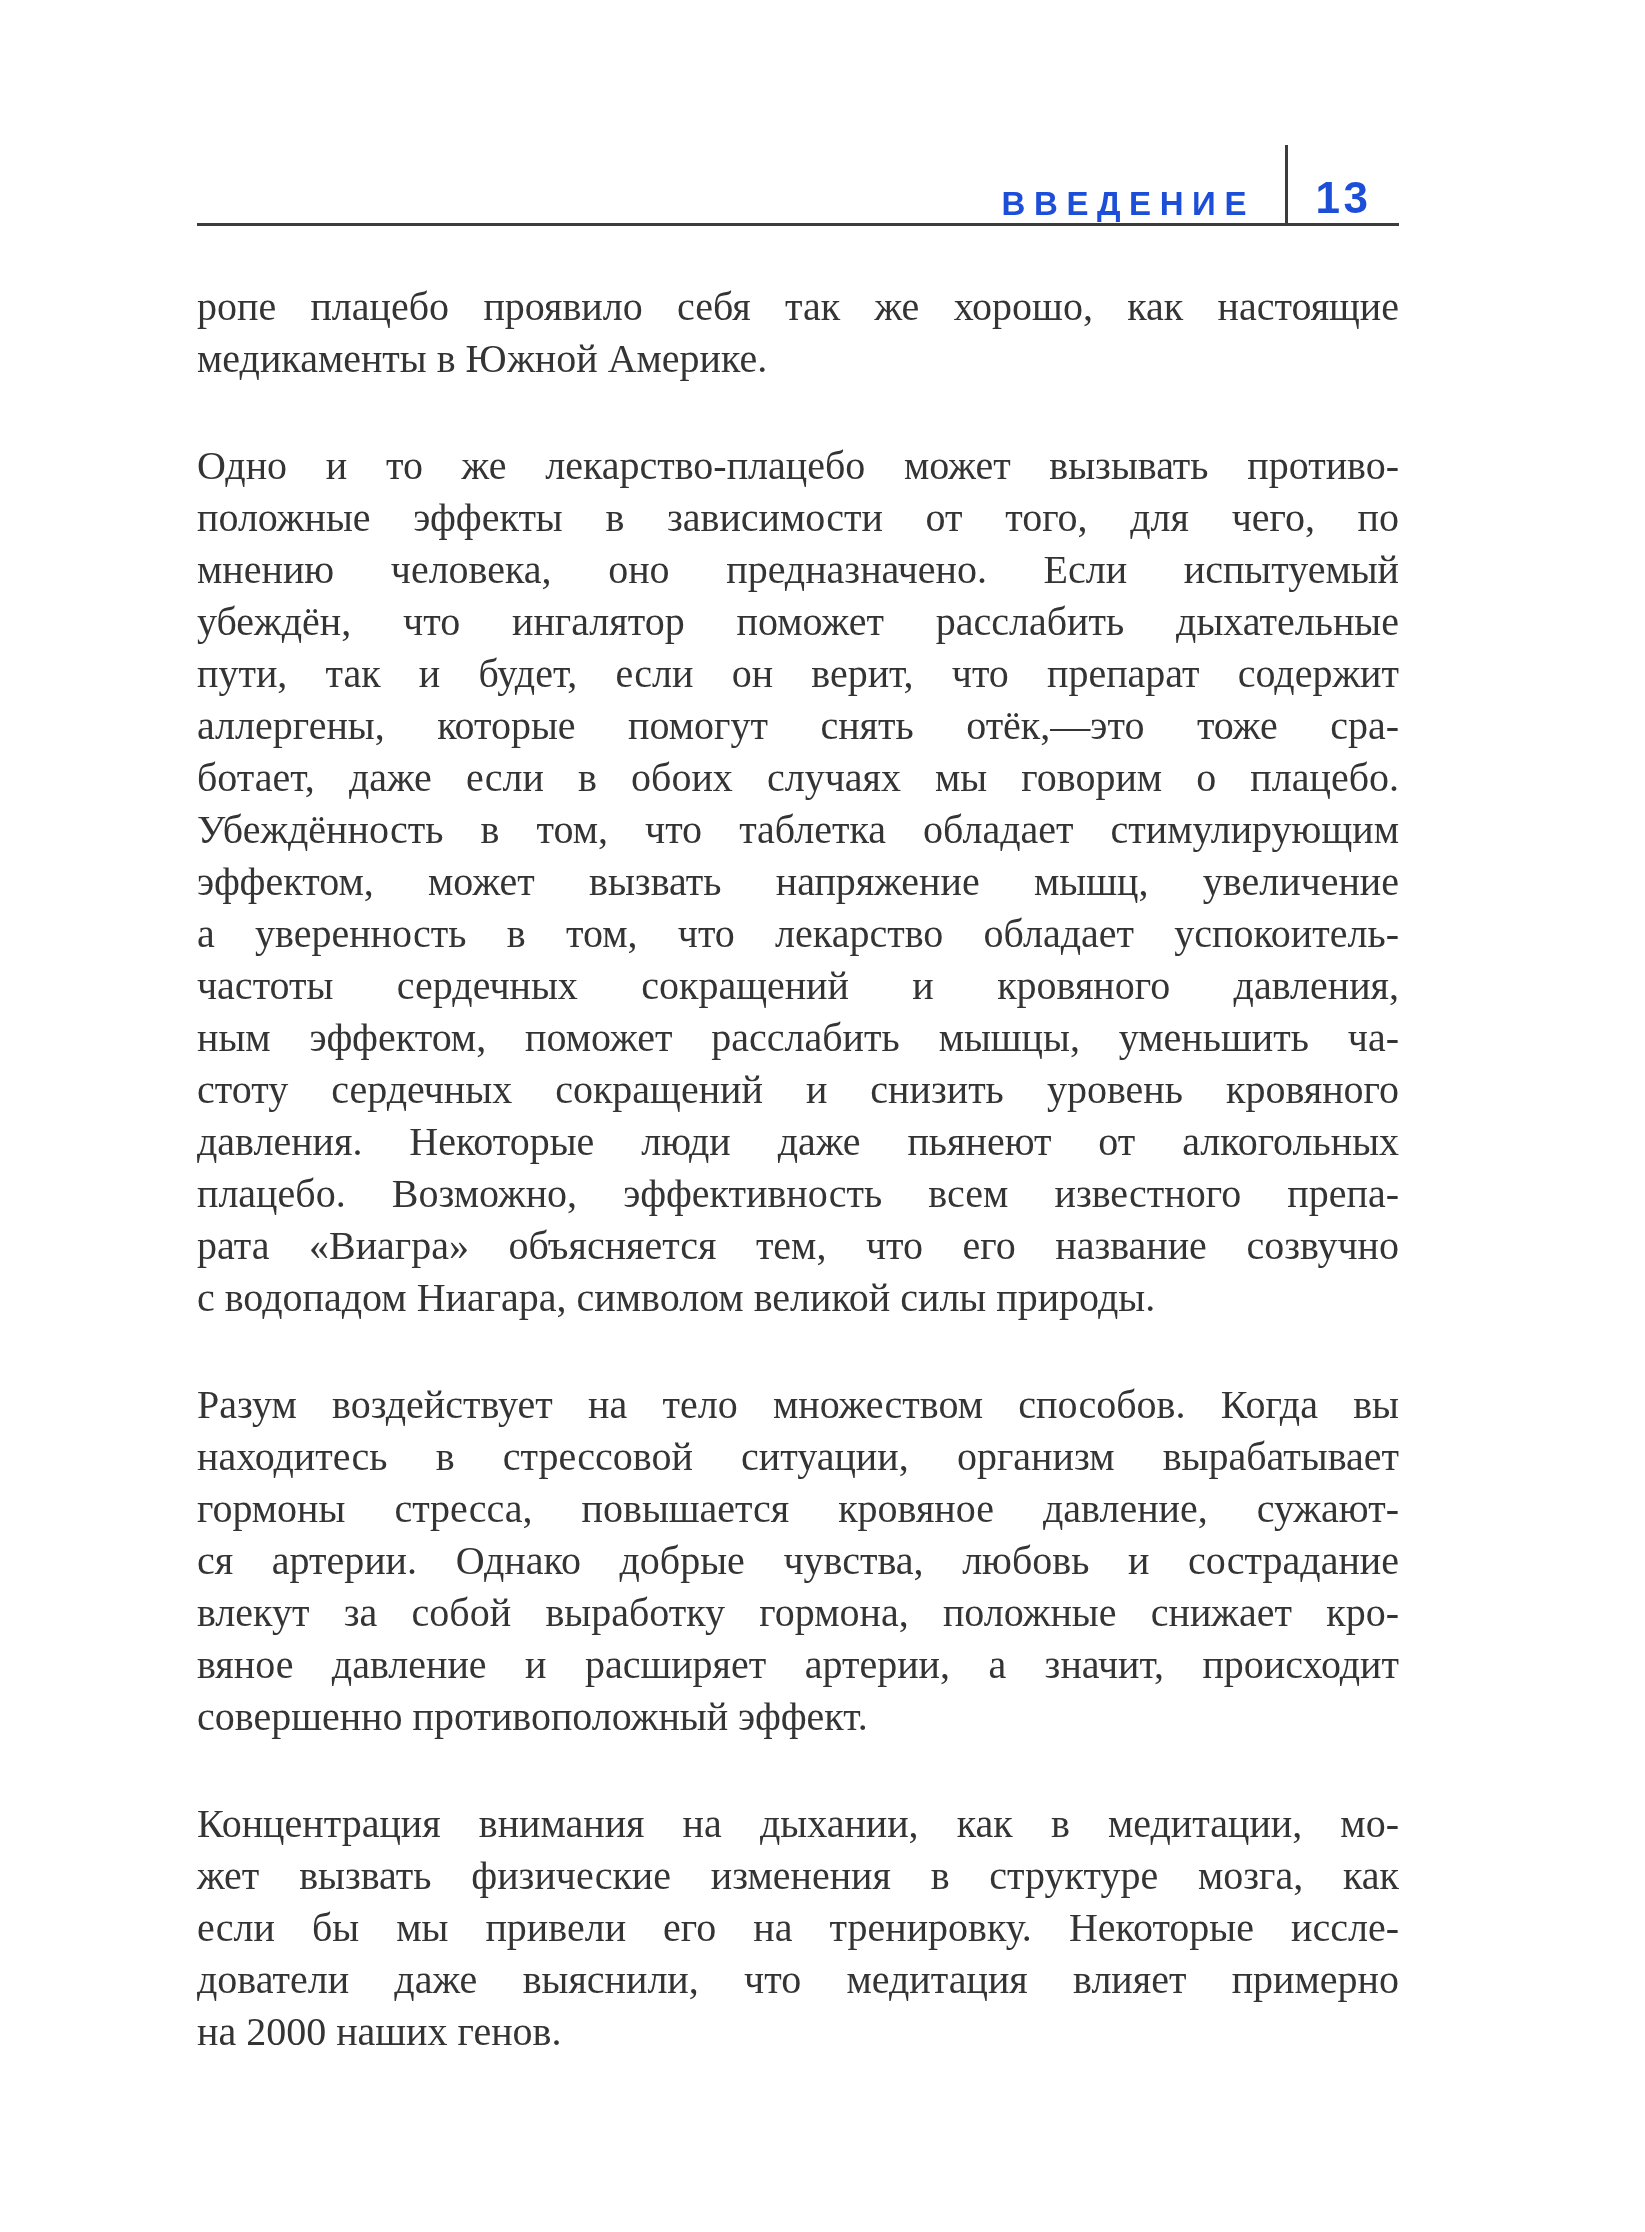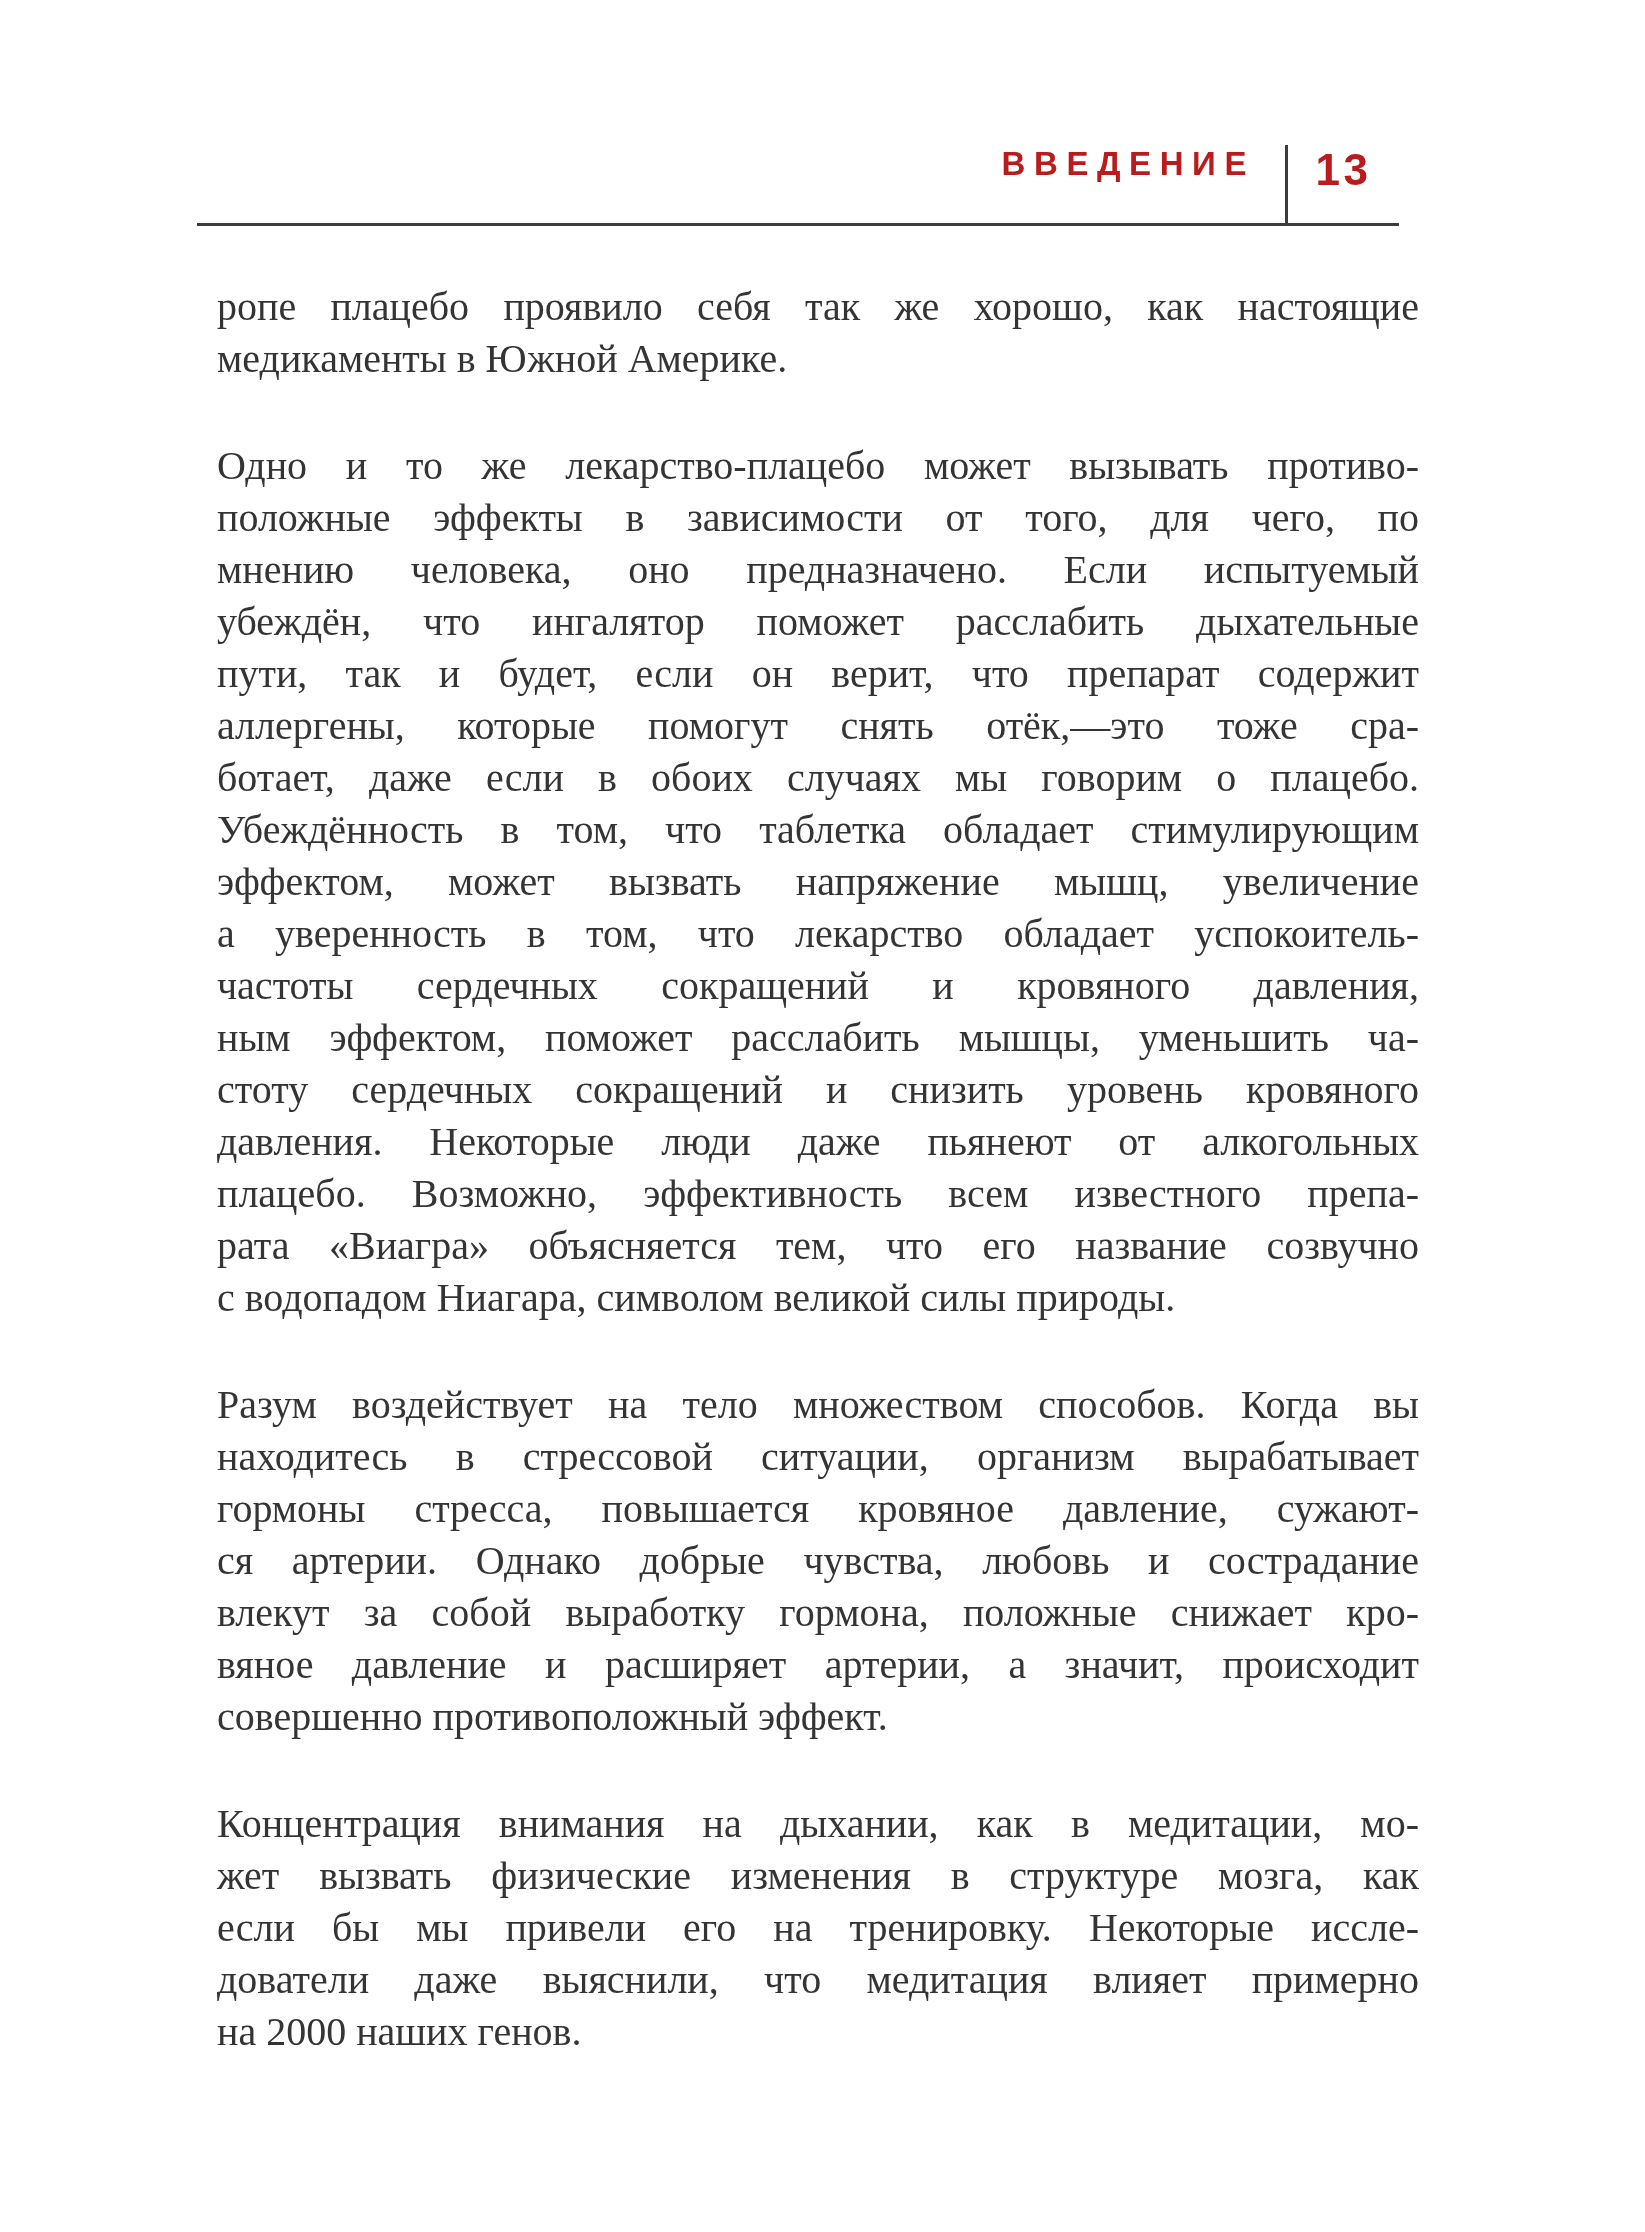--- a/index.html
+++ b/index.html
@@ -18,25 +18,25 @@
   
   .running-head {
     position: absolute;
     left: 197px;
     top: 145px;
     width: 1202px;
     height: 78px;
     box-sizing: content-box;
     border-bottom: 3px solid #3c3c3c;
     display: flex;
-    align-items: flex-start;
+    align-items: flex-end;
     justify-content: flex-end;
     font-family: "Liberation Sans", sans-serif;
     font-weight: 700;
-    color: #b91c1c;
+    color: #1d4ed8;
   }
   .section-title {
     font-size: 33px;
     letter-spacing: 0.26em;
     margin-right: 30px; 
     white-space: nowrap;
   }
   .head-divider {
     width: 3px;
     align-self: stretch;
@@ -50,21 +50,20 @@
   }
   
   .body-text {
     position: absolute;
     left: 197px;
     top: 281px;
     width: 1202px;
     font-size: 40px;
     line-height: 52px;
     color: #343434;
-    margin-left: 20px;
   }
   .paragraph {
     margin: 0 0 55px 0;
   }
   .line {
     text-align: justify;
     text-align-last: justify;
   }
   .line.last {
     text-align-last: left;

